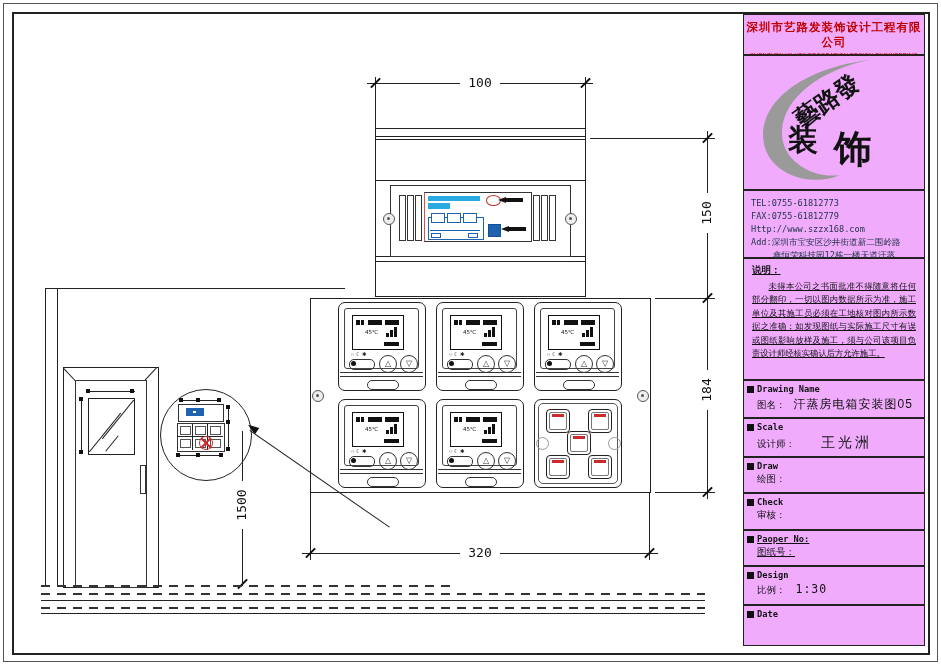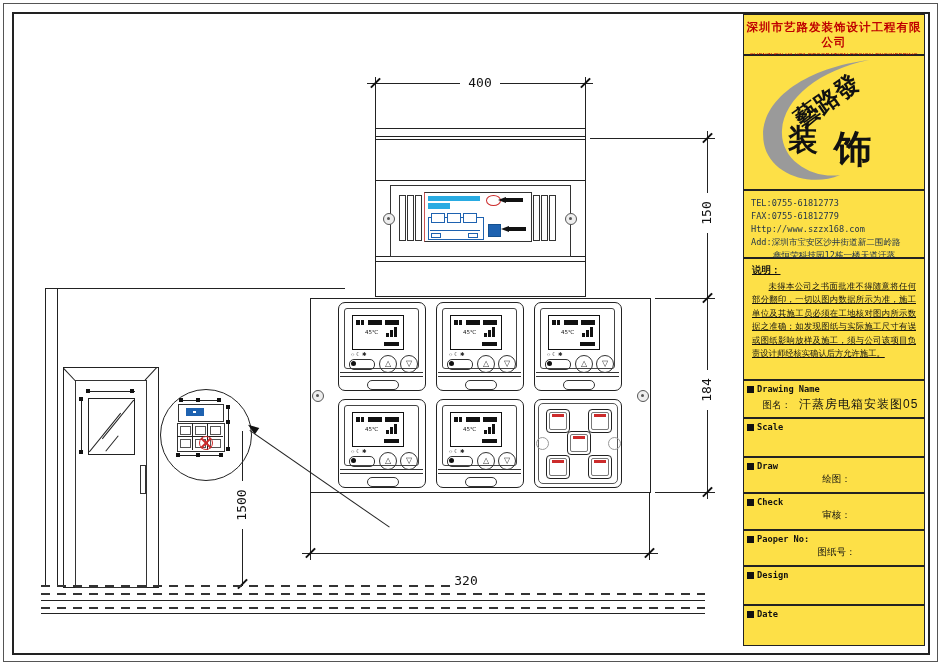--- a/index.html
+++ b/index.html
@@ -34,50 +34,50 @@
   .t-sep{position:absolute;left:2px;width:83px;height:1px;background:#333;}
   .t-pill{position:absolute;left:29px;top:78px;width:30px;height:8px;border:1px solid #333;border-radius:5px;}
   .chartbar{position:absolute;background:#111;width:3px;bottom:0;}
   
   .sp-inner{position:absolute;left:4px;top:4px;width:78px;height:79px;border:1px solid #555;border-radius:5px;}
   .sw{position:absolute;width:22px;height:22px;border:1.3px solid #222;border-radius:4px;background:#fff;}
   .sw i.r{position:absolute;left:5px;top:4px;width:12px;height:3px;background:var(--accent_red,#c33);}
   .sw i.q{position:absolute;left:2px;top:2px;width:16px;height:16px;border:1px solid #777;border-radius:2px;}
   .sp-dot{position:absolute;width:11px;height:11px;border:1px solid #999;border-radius:50%;}
   
-  .tb-box{position:absolute;left:743px;width:182px;border:1px solid #222;background:#fde047;box-sizing:border-box;}
+  .tb-box{position:absolute;left:743px;width:182px;border:1px solid #222;background:#f0abfc;box-sizing:border-box;}
   .co-zh{margin-top:5px;text-align:center;font-size:11.5px;font-weight:bold;color:var(--company_red,#c00);letter-spacing:1px;}
   .co-en{margin-top:2px;text-align:center;font-size:5.8px;color:var(--company_red,#c00);letter-spacing:.2px;font-family:"Liberation Sans",sans-serif;}
   .contact{padding:6px 7px;font-family:"DejaVu Sans Mono",monospace;font-size:8.6px;line-height:1.5;color:var(--contact_text,#24364a);}
   .notes{padding:5px 8px;color:#111;text-decoration:underline;}
   .notes .nh{font-size:9.5px;font-weight:bold;}
   .notes .nb{margin-top:3px;font-size:8.3px;line-height:1.62;text-align:justify;text-indent:2em;}
   .f-en{display:flex;align-items:center;gap:3px;padding:3px 0 0 3px;
         font-family:"DejaVu Sans Mono",monospace;font-size:8.7px;font-weight:bold;color:#111;}
   .sq{width:7px;height:7px;background:#111;display:inline-block;}
-  .f-zh{display:flex;align-items:baseline;padding:2px 0 0 13px;font-size:9.5px;color:#111;justify-content:center;}
+  .f-zh{display:flex;align-items:baseline;padding:2px 0 0 13px;font-size:9.5px;color:#111;}
   .f-val{margin-left:8px;font-size:12px;letter-spacing:1px;}
   .fv-design{font-size:14px;margin-left:26px;letter-spacing:3px;}
   .fv-mono{font-family:"DejaVu Sans Mono",monospace;font-size:11.5px;margin-left:10px;}
   .logo-box{overflow:hidden;}
 </style>
 </head>
 <body style="--line: #2a2a2a; --company_red: #bf0000; --swoosh_gray: #9a9a9a; --cyan: #29abe2; --breaker_blue: #1e62b0; --accent_red: #cc2b2b; --contact_text: #24364a;">
 
 <div class="page">
 
   <div class="abs" style="left:3px;top:3px;width:933px;height:657px;border:1px solid #555;"></div>
   <div class="abs" style="left:12px;top:12px;width:914px;height:639px;border:2.5px solid #222;"></div>
 
   <div class="ln" style="left:375px;top:77px;width:1px;height:51px;"></div>
   <div class="ln" style="left:585px;top:77px;width:1px;height:51px;"></div>
   <div class="ln" style="left:367px;top:83px;width:226px;height:1px;"></div>
   <div class="tk" style="left:369px;top:82px;"></div>
   <div class="tk" style="left:579px;top:82px;"></div>
-  <div class="dim-label" style="left:460px;top:76px;width:40px;">400</div>
+  <div class="dim-label" style="left:460px;top:76px;width:40px;">100</div>
 
   <div class="box" style="left:375px;top:128px;width:209px;height:167px;"></div>
   <div class="ln" style="left:375px;top:136px;width:210px;height:1px;"></div>
   <div class="ln" style="left:375px;top:139px;width:210px;height:1px;"></div>
   <div class="ln" style="left:375px;top:180px;width:210px;height:1px;"></div>
   <div class="ln" style="left:375px;top:256px;width:210px;height:1px;"></div>
   <div class="ln" style="left:375px;top:261px;width:210px;height:1px;"></div>
   <div class="thinbox" style="left:390px;top:185px;width:179px;height:70px;"></div>
   <div class="screw" style="left:383px;top:213px;">
       <i></i>
@@ -284,21 +284,21 @@
       </div>
     <div class="sp-dot" style="left:2px;top:38px;"></div>
     <div class="sp-dot" style="left:74px;top:38px;"></div>
   </div>
 
   <div class="ln" style="left:310px;top:492px;width:1px;height:68px;"></div>
   <div class="ln" style="left:649px;top:492px;width:1px;height:68px;"></div>
   <div class="ln" style="left:302px;top:553px;width:356px;height:1px;"></div>
   <div class="tk" style="left:304px;top:552px;"></div>
   <div class="tk" style="left:643px;top:552px;"></div>
-  <div class="dim-label" style="left:446px;top:546px;width:40px;margin-top:28px;">320</div>
+  <div class="dim-label" style="left:460px;top:546px;width:40px;">320</div>
 
   <div class="ln" style="left:45px;top:288px;width:300px;height:1px;"></div>
   <div class="ln" style="left:45px;top:288px;width:1.4px;height:298px;"></div>
   <div class="ln" style="left:57px;top:288px;width:1px;height:298px;"></div>
   <div class="box" style="left:63px;top:367px;width:94px;height:219px;"></div>
   <div class="thinbox" style="left:75px;top:380px;width:70px;height:206px;"></div>
   <div class="ln" style="left:64px;top:368px;width:17px;height:1px;transform:rotate(47deg);transform-origin:0 0;"></div>
   <div class="ln" style="left:157px;top:368px;width:17px;height:1px;transform:rotate(133deg);transform-origin:0 0;"></div>
 
   <div class="abs" style="left:88px;top:398px;width:45px;height:55px;border:1.2px solid #222;overflow:hidden;">
@@ -395,20 +395,24 @@
     <div class="f-zh">
         <span>图名：</span>
         <span class="f-val">汗蒸房电箱安装图05</span>
       </div>
   </div>
   <div class="tb-box" style="top:418px;height:39px;">
     <div class="f-en">
         <span class="sq"></span>
         <span>Scale</span>
       </div>
+    <div class="f-zh">
+        <span>设计师：</span>
+        <span class="f-val fv-design">王光洲</span>
+      </div>
   </div>
   <div class="tb-box" style="top:457px;height:36px;">
     <div class="f-en">
         <span class="sq"></span>
         <span>Draw</span>
       </div>
     <div class="f-zh">
         <span>绘图：</span>
         <span class="f-val"></span>
       </div>
@@ -416,35 +420,39 @@
   <div class="tb-box" style="top:493px;height:37px;">
     <div class="f-en">
         <span class="sq"></span>
         <span>Check</span>
       </div>
     <div class="f-zh">
         <span>审核：</span>
         <span class="f-val"></span>
       </div>
   </div>
-  <div class="tb-box" style="top:530px;height:36px;">
+  <div class="tb-box" style="top:530px;height:36px;text-decoration:underline;">
     <div class="f-en">
         <span class="sq"></span>
         <span>Paoper No:</span>
       </div>
     <div class="f-zh">
         <span>图纸号：</span>
         <span class="f-val"></span>
       </div>
   </div>
   <div class="tb-box" style="top:566px;height:39px;">
     <div class="f-en">
         <span class="sq"></span>
         <span>Design</span>
       </div>
+    <div class="f-zh">
+        <span>比例：</span>
+        <span class="f-val fv-mono">1:30</span>
+      </div>
   </div>
   <div class="tb-box" style="top:605px;height:41px;">
     <div class="f-en">
         <span class="sq"></span>
         <span>Date</span>
       </div>
   </div>
 
 </div>
 

